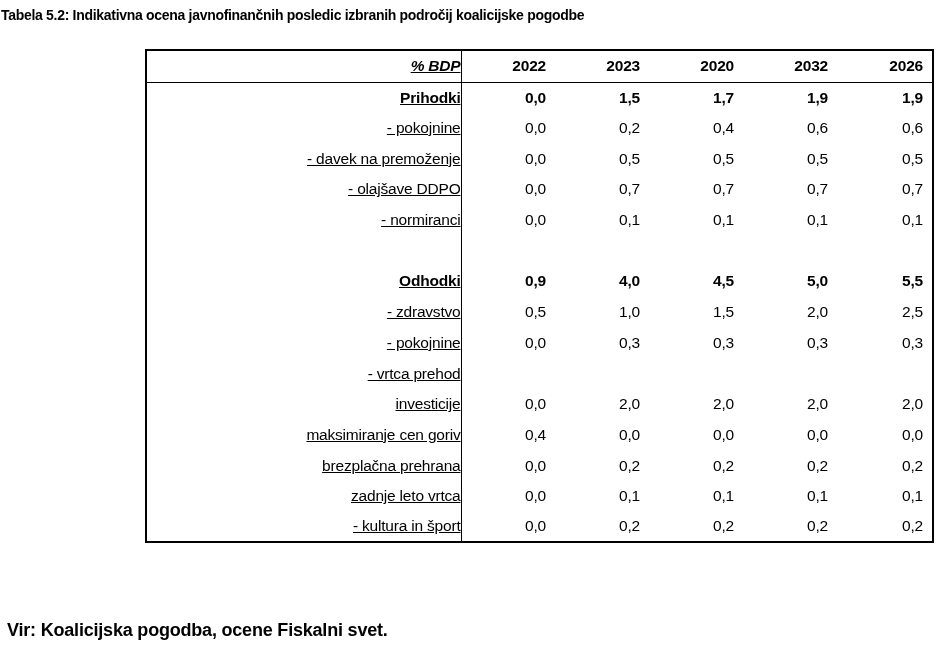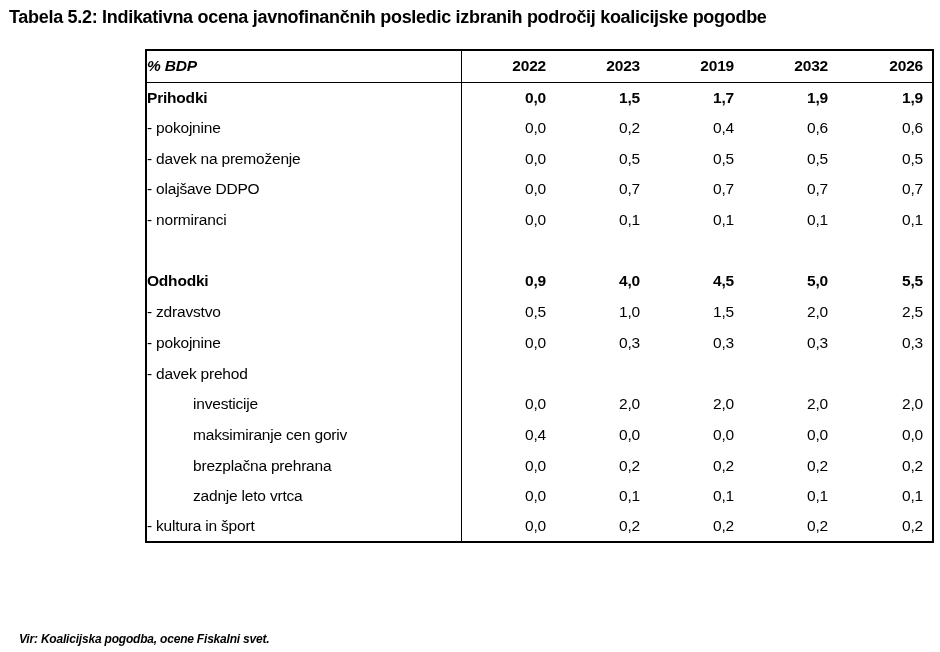--- a/index.html
+++ b/index.html
@@ -10,24 +10,24 @@
   body {
     width: 940px;
     height: 652px;
     position: relative;
     font-family: "Liberation Sans", sans-serif;
     color: #000000;
     overflow: hidden;
   }
   .title {
     position: absolute;
-    left: 9px;
+    left: 1px;
     top: 7px;
     margin: 0;
-    font-size: 18px;
+    font-size: 14px;
     font-weight: 700;
     letter-spacing: -0.3px;
     white-space: nowrap;
   }
   table.fiscal-table {
     position: absolute;
     left: 145px;
     top: 49px;
     width: 787px;
     border-collapse: collapse;
@@ -45,22 +45,23 @@
   }
   .fiscal-table thead tr {
     height: 32px;
     border-bottom: 1.5px solid #000000;
   }
   .fiscal-table tbody tr {
     height: 30.7px;
   }
   .label-col {
     border-right: 1.5px solid #000000;
-    text-align: left;
+    text-align: right;
     padding-left: 7px;
+    text-decoration: underline;
   }
   td.label-col.indent {
     padding-left: 46px;
   }
   th.unit-header {
     font-style: italic;
     font-weight: 700;
   }
   th.year-header,
   td.num {
@@ -71,23 +72,22 @@
   .fiscal-table tbody td.num {
     font-weight: 400;
   }
   .fiscal-table tbody tr.bold td {
     font-weight: 700;
   }
   .source {
     position: absolute;
     left: 7px;
     top: 620px;
-    margin: 12px;
-    font-size: 12px;
-    font-style: italic;
+    margin: 0;
+    font-size: 18px;
     font-weight: 700;
     letter-spacing: -0.2px;
     white-space: nowrap;
   }
 </style>
 </head>
 <body>
 
 <h1 class="title">Tabela 5.2: Indikativna ocena javnofinančnih posledic izbranih področij koalicijske pogodbe</h1>
 
@@ -98,21 +98,21 @@
     <col style="width: 94px">
     <col style="width: 94px">
     <col style="width: 94px">
     <col style="width: 96px">
   </colgroup>
   <thead>
     <tr>
       <th class="label-col unit-header">% BDP</th>
       <th class="year-header">2022</th>
       <th class="year-header">2023</th>
-      <th class="year-header">2019</th>
+      <th class="year-header">2020</th>
       <th class="year-header">2032</th>
       <th class="year-header">2026</th>
     </tr>
   </thead>
   <tbody id="table-body">
       <tr class="bold">
         <td class="label-col">Prihodki</td>
         <td class="num">0,0</td>
         <td class="num">1,5</td>
         <td class="num">1,7</td>
@@ -177,21 +177,21 @@
       </tr>
       <tr>
         <td class="label-col">- pokojnine</td>
         <td class="num">0,0</td>
         <td class="num">0,3</td>
         <td class="num">0,3</td>
         <td class="num">0,3</td>
         <td class="num">0,3</td>
       </tr>
       <tr>
-        <td class="label-col">- davek prehod</td>
+        <td class="label-col">- vrtca prehod</td>
         <td class="num"></td>
         <td class="num"></td>
         <td class="num"></td>
         <td class="num"></td>
         <td class="num"></td>
       </tr>
       <tr>
         <td class="label-col indent">investicije</td>
         <td class="num">0,0</td>
         <td class="num">2,0</td>

